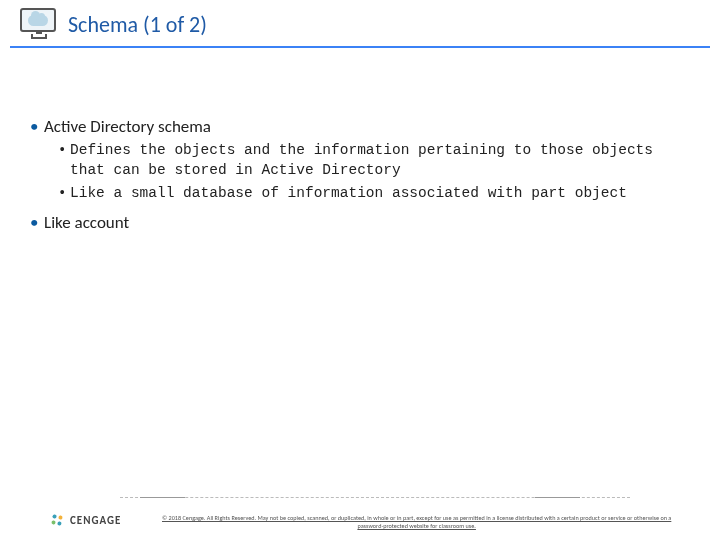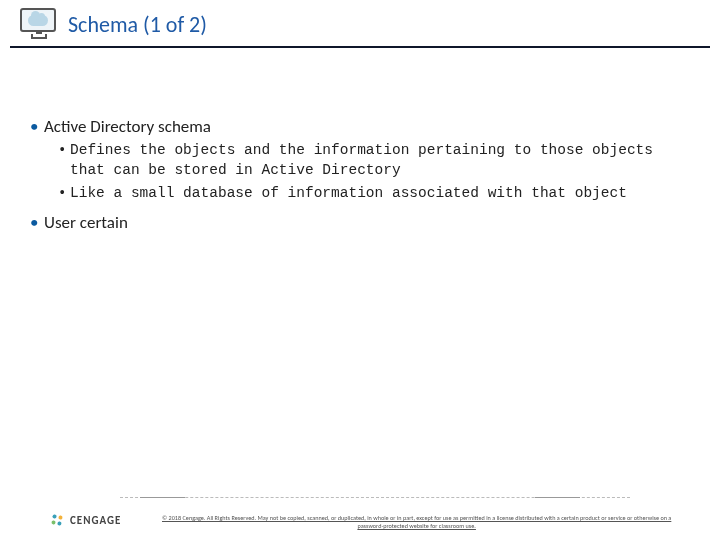--- a/index.html
+++ b/index.html
@@ -8,21 +8,21 @@
     height: 540px;
     font-family: Calibri, Arial, sans-serif;
     background: #ffffff;
     position: relative;
     overflow: hidden;
   }
   .header {
     display: flex;
     align-items: center;
     padding: 8px 10px 6px 10px;
-    border-bottom: 2px solid #0f172a;
+    border-bottom: 2px solid #3b82f6;
     margin: 0 10px;
   }
   .monitor-icon {
     width: 38px;
     height: 32px;
     margin-right: 10px;
     position: relative;
   }
   .monitor-screen {
     width: 36px;
@@ -196,25 +196,25 @@
   </div>
   <div class="title">Schema (1 of 2)</div>
 </div>
 
 <div class="content">
   <ul class="lvl1">
     <li>
       <span>Active Directory schema</span>
       <ul class="lvl2">
         <li><span>Defines the objects and the information pertaining to those objects that can be stored in Active Directory</span></li>
-        <li><span>Like a small database of information associated with that object</span></li>
+        <li><span>Like a small database of information associated with part object</span></li>
       </ul>
     </li>
     <li>
-      <span>User certain</span>
+      <span>Like account</span>
     </li>
   </ul>
 </div>
 
 <div class="line-decor"></div>
 
 <div class="footer">
   <div class="brand">
     <div class="brand-dots">
       <span class="d1"></span>

